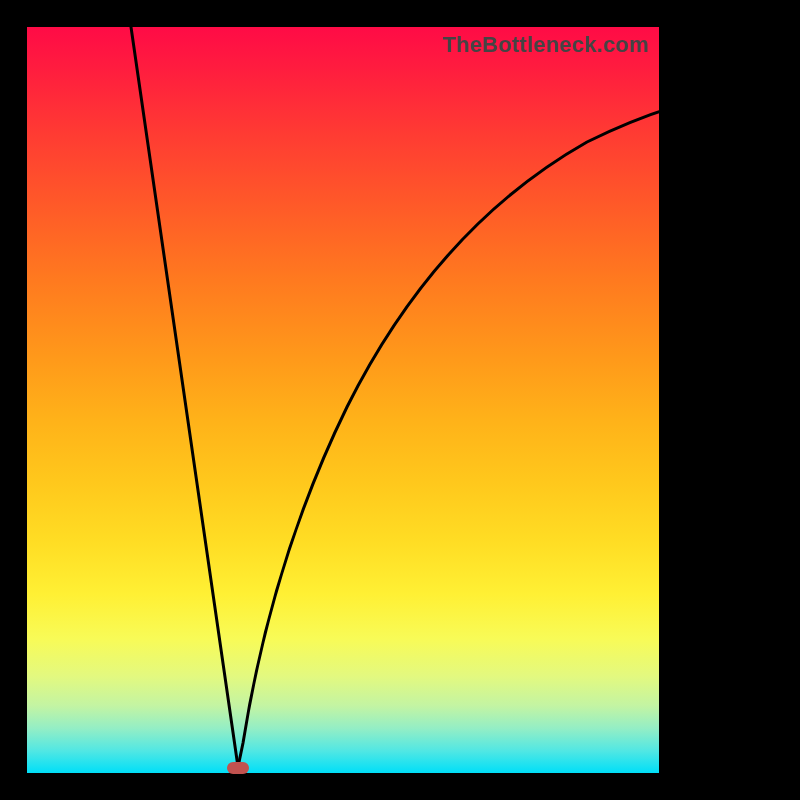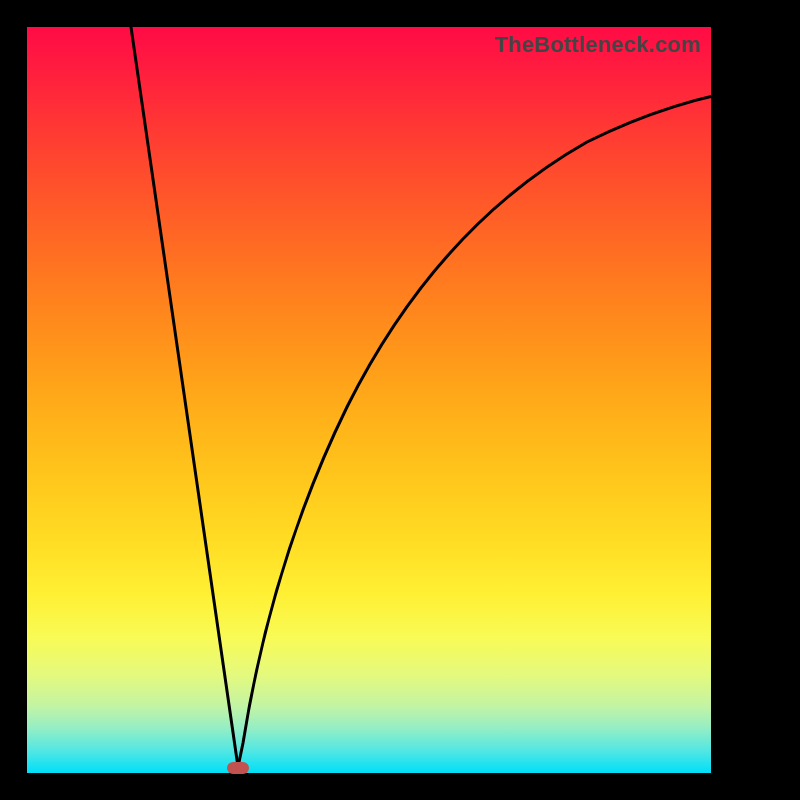--- a/index.html
+++ b/index.html
@@ -8,21 +8,21 @@
     width: 800px;
     height: 800px;
     background: #000000;
     overflow: hidden;
     font-family: Arial, Helvetica, sans-serif;
   }
   .frame {
     position: absolute;
     left: 27px;
     top: 27px;
-    width: 684px;
+    width: 632px;
     height: 746px;
     background: linear-gradient(
       to bottom,
       #ff0b46 0%,
       #ff1e3e 6%,
       #ff3a33 14%,
       #ff5a28 24%,
       #ff7a1f 34%,
       #ff981a 44%,
       #ffb319 53%,

